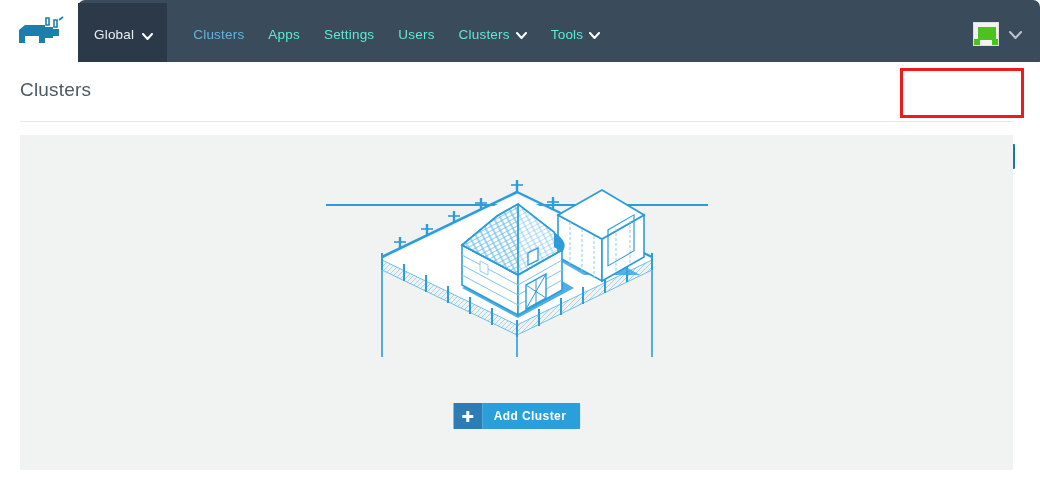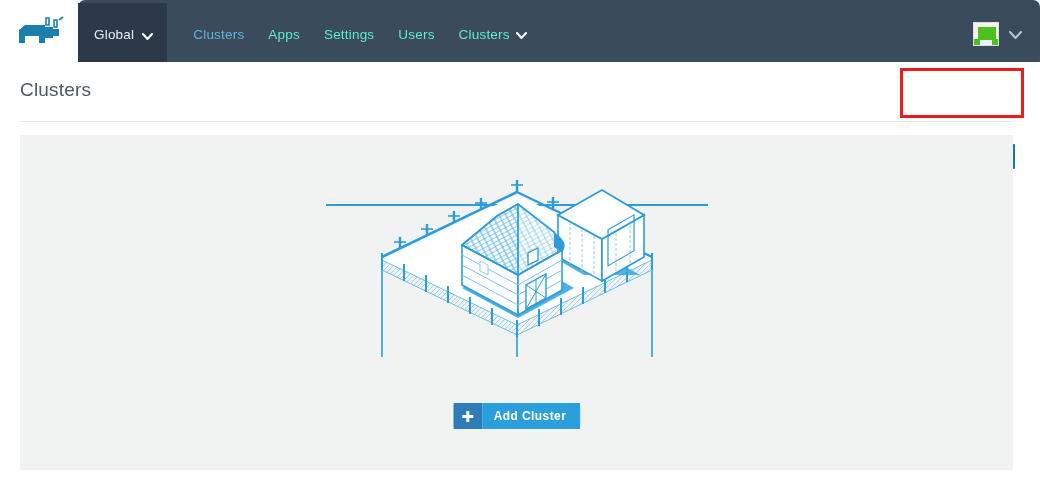--- a/index.html
+++ b/index.html
@@ -286,20 +286,28 @@
 
       <div class="nav-item">
         <span>Clusters</span>
         <span>
           <svg width="11" height="7" viewBox="0 0 11 7">
             <path d="M1 1 L5.5 6 L10 1" fill="none" stroke="#ffffff" stroke-width="2" stroke-linecap="round" stroke-linejoin="round"></path>
           </svg>
         </span>
       </div>
 
+      <div class="nav-item">
+        <span>Tools</span>
+        <span>
+          <svg width="11" height="7" viewBox="0 0 11 7">
+            <path d="M1 1 L5.5 6 L10 1" fill="none" stroke="#ffffff" stroke-width="2" stroke-linecap="round" stroke-linejoin="round"></path>
+          </svg>
+        </span>
+      </div>
 
     </div>
 
     <div class="nav-right">
       <div class="avatar">
         <span class="head"></span>
         <span class="sh-l"></span>
         <span class="sh-r"></span>
       </div>
       <span class="avatar-caret">

